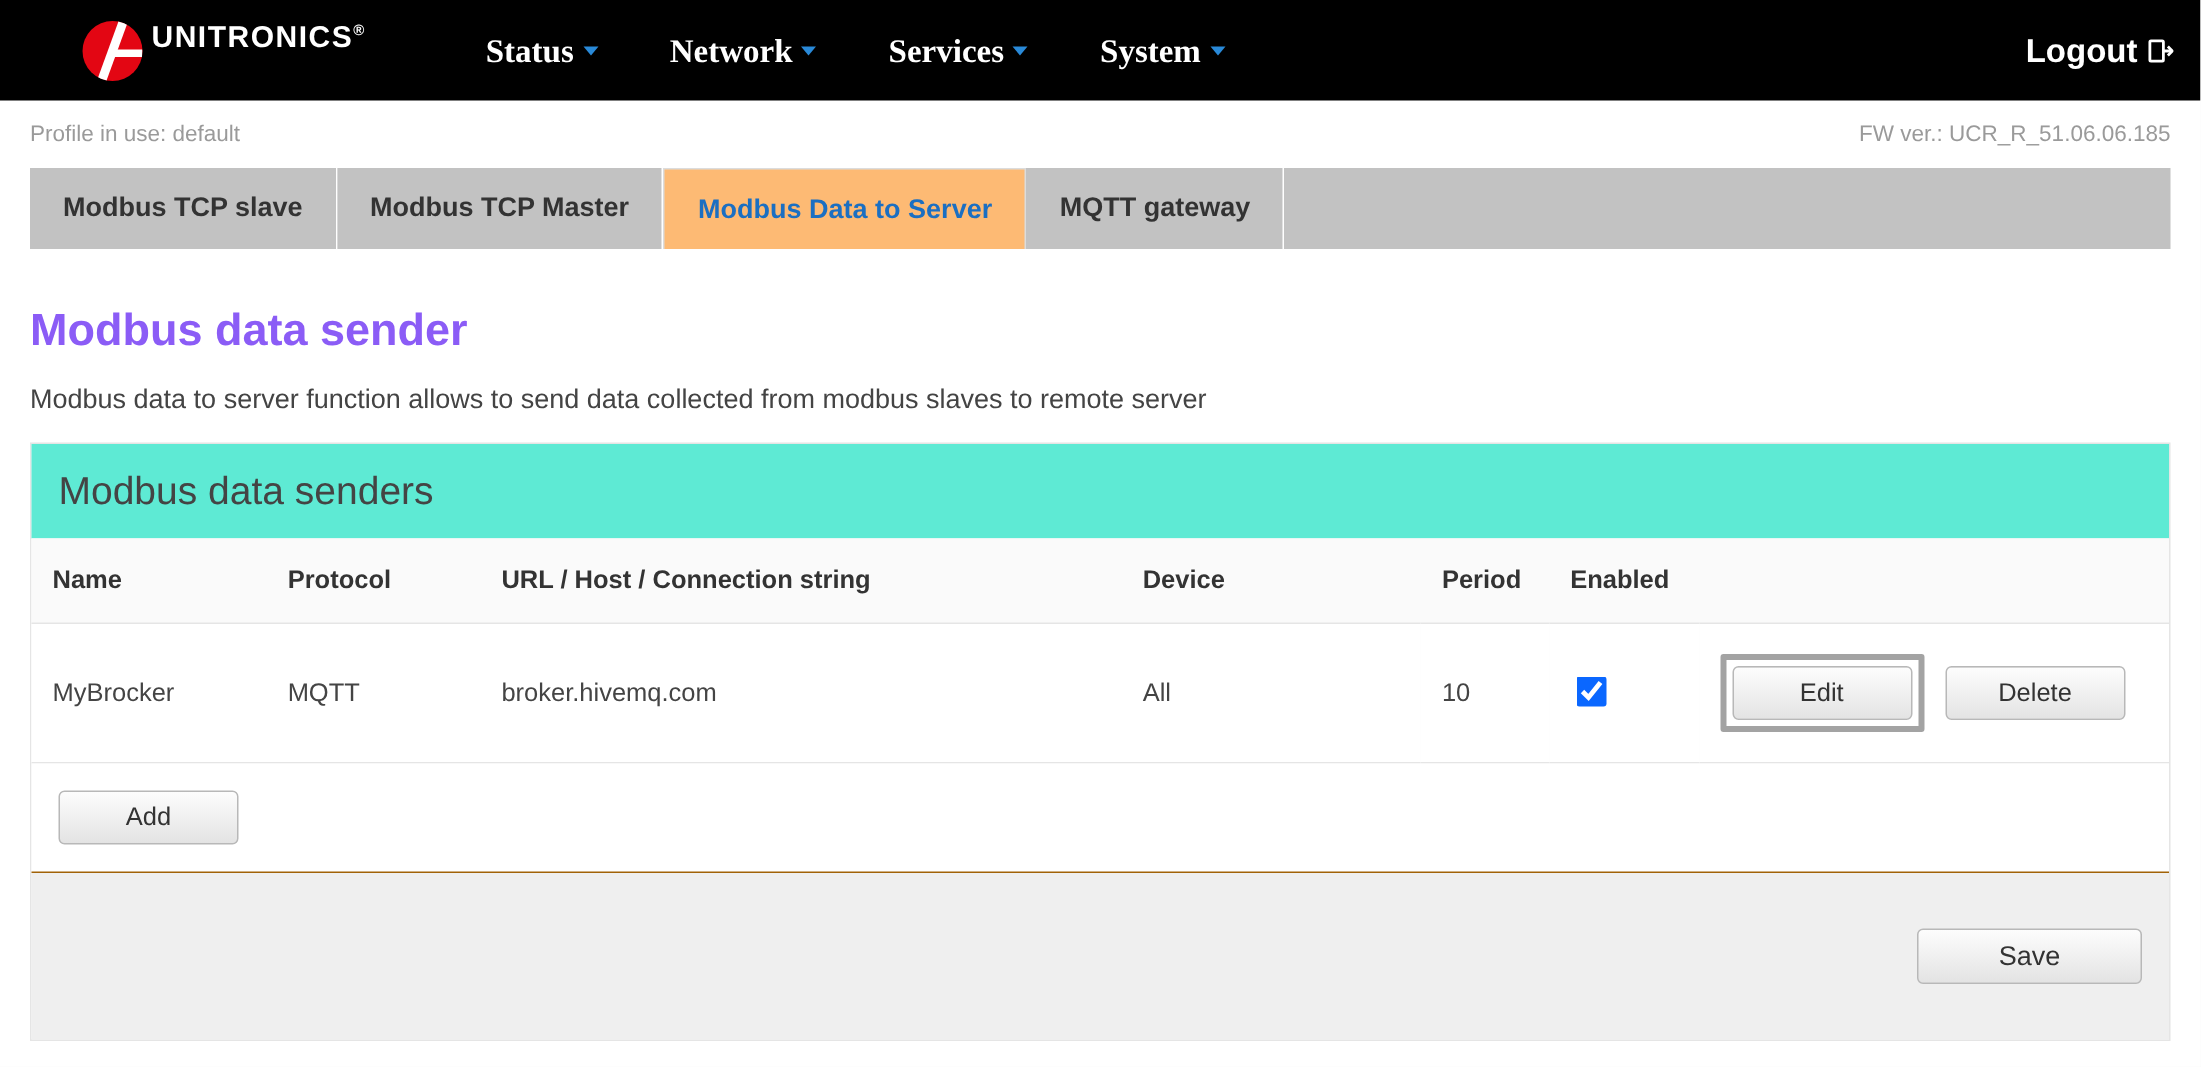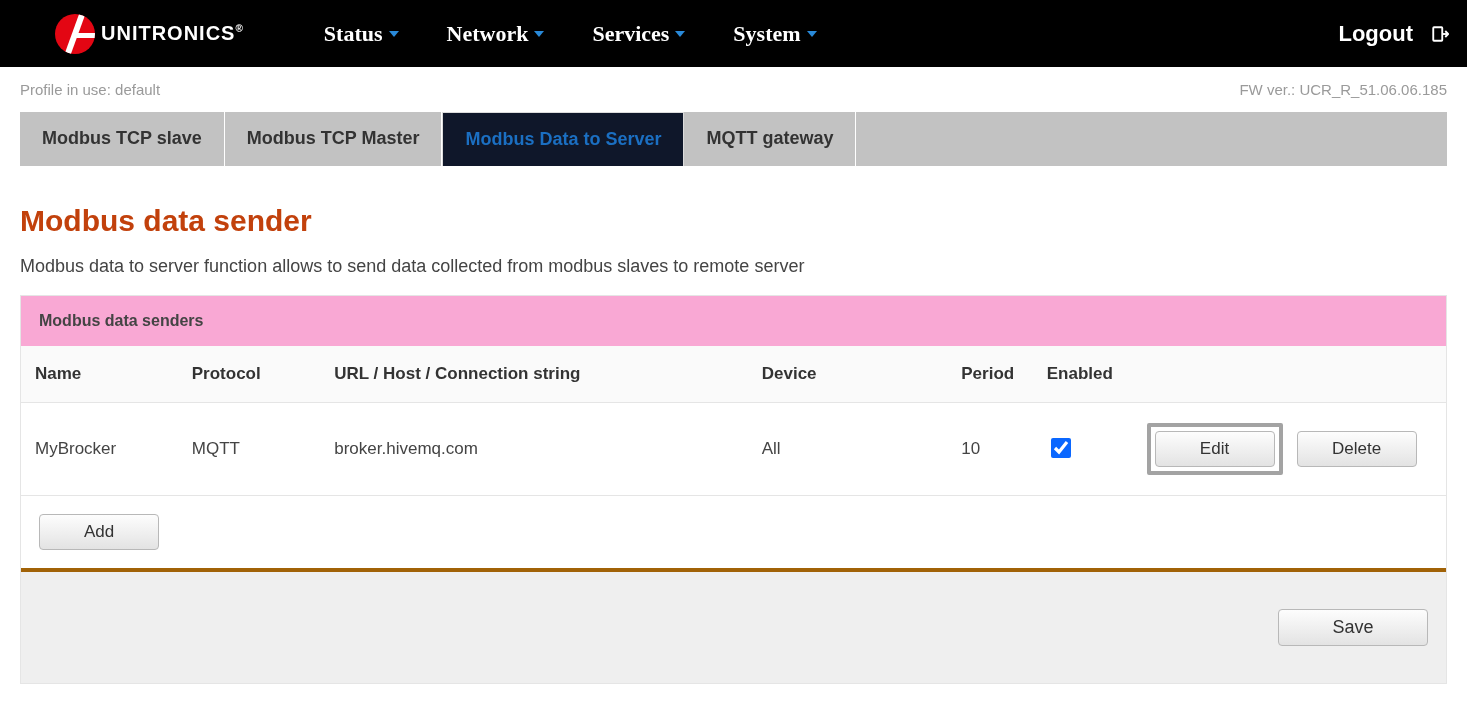--- a/index.html
+++ b/index.html
@@ -12,21 +12,21 @@
   }
 
   
   .topnav {
     background: #000;
     height: 67px;
     display: flex;
     align-items: center;
     padding: 0 18px 0 55px;
   }
-  .logo-wrap { display:flex; align-items:center; gap:6px; }
+  .logo-wrap { display:flex; gap:6px; }
   .logo-mark {
     width: 40px; height: 40px; border-radius: 50%;
     background: #e30613;
     position: relative; overflow:hidden;
     flex: 0 0 auto;
   }
   .logo-mark::before, .logo-mark::after {
     content:""; position:absolute; background:#fff;
   }
   .logo-mark::before { 
@@ -46,51 +46,51 @@
     color:#fff; font-size:22px; font-weight:bold; cursor:pointer;
     display:flex; align-items:center; gap:6px;
   }
   .caret {
     width:0; height:0; border-left:5px solid transparent;
     border-right:5px solid transparent; border-top:6px solid #2989d8;
     display:inline-block;
   }
   .logout {
     margin-left:auto; color:#fff; font-size:22px; font-weight:bold;
-    cursor:pointer; display:flex; align-items:center; gap:18px;
+    cursor:pointer; display:flex; align-items:center; gap:6px;
   }
   .logout-icon svg { display:block; }
 
   
   .subheader {
     display:flex; justify-content:space-between; align-items:center;
     padding: 14px 20px 10px 20px; color:#9a9a9a; font-size:15px;
   }
 
   
   .tabs {
     display:flex; margin: 4px 20px 0 20px; font-size:18px; font-weight:bold;
   }
   .tab {
     background:#c2c2c2; color:#333; padding:16px 22px; cursor:pointer;
     border-right:1px solid #fff; flex:0 0 auto;
   }
-  .tab.active { background:#0f172a; color:#1b6fc2; border:1px solid #dcdcdc; border-bottom:none; }
+  .tab.active { background:#fdba74; color:#1b6fc2; border:1px solid #dcdcdc; border-bottom:none; }
   .tabs-fill { flex:1 1 auto; background:#c2c2c2; }
 
   
   .page { padding: 0 20px; }
   h1.page-title {
-    color:#c2410c; font-size:30px; font-weight:bold; margin: 38px 0 18px 0;
+    color:#8b5cf6; font-size:30px; font-weight:bold; margin: 38px 0 18px 0;
   }
   .page-desc { color:#444; font-size:18px; margin-bottom:18px; }
 
   .panel { border:1px solid #e5e5e5; background:#fafafa; }
   .panel-header {
-    background:#f9a8d4; font-size:16px; font-weight:bold; color:#444;
+    background:#5eead4; font-size:26px; font-weight:normal; color:#444;
     padding:16px 18px;
   }
 
   table.senders { width:100%; border-collapse:collapse; background:#fafafa; }
   table.senders th {
     text-align:left; font-size:17px; font-weight:bold; color:#333;
     padding:18px 14px; border-bottom:1px solid #e5e5e5; background:#fafafa;
   }
   table.senders td {
     padding:20px 14px; font-size:17px; color:#444; border-bottom:1px solid #e5e5e5;
@@ -107,21 +107,21 @@
   .btn {
     display:inline-block; min-width:120px; padding:7px 18px;
     font-size:17px; color:#333; text-align:center; cursor:pointer;
     border:1px solid #b8b8b8; border-radius:4px;
     background:linear-gradient(#fdfdfd,#e3e3e3);
   }
   .btn-edit-wrap {
     display:inline-block; padding:4px; border:4px solid #a3a3a3; border-radius:2px;
   }
 
-  .add-row { padding:18px; background:#fff; border-bottom:4px solid #a16207;}
+  .add-row { padding:18px; background:#fff; border-bottom:1px solid #a16207;}
   .save-row { padding:37px 18px; text-align:right; background:#efefef; }
   .btn-save { min-width:150px; font-size:18px; }
 </style>
 </head>
 <body>
 
 <div class="topnav">
   <div class="logo-wrap">
     <div class="logo-mark"></div>
     <span class="logo-text">

